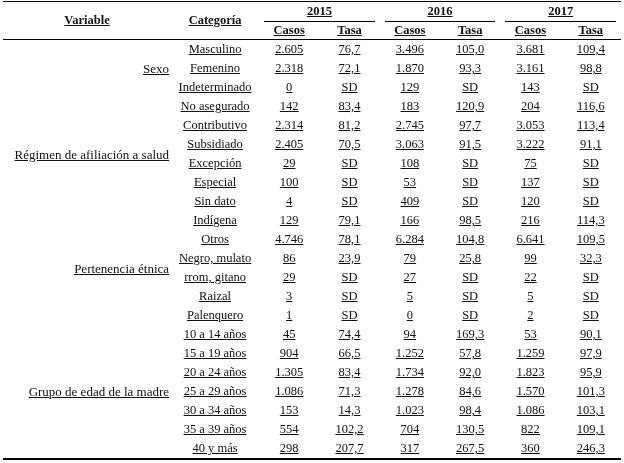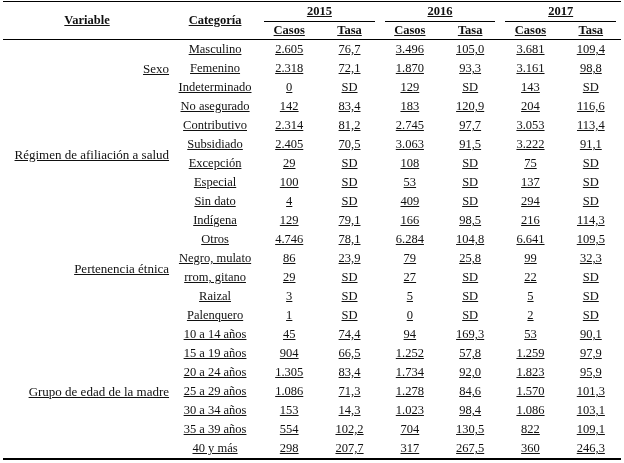--- a/index.html
+++ b/index.html
@@ -177,21 +177,21 @@
           <td>SD</td>
           <td>137</td>
           <td>SD</td>
         </tr>
         <tr>
           <td class="category">Sin dato</td>
           <td>4</td>
           <td>SD</td>
           <td>409</td>
           <td>SD</td>
-          <td>294</td>
+          <td>120</td>
           <td>SD</td>
         </tr>
         <tr>
           <td class="variable" rowspan="6">Pertenencia étnica</td>
           <td class="category">Indígena</td>
           <td>129</td>
           <td>79,1</td>
           <td>166</td>
           <td>98,5</td>
           <td>216</td>

